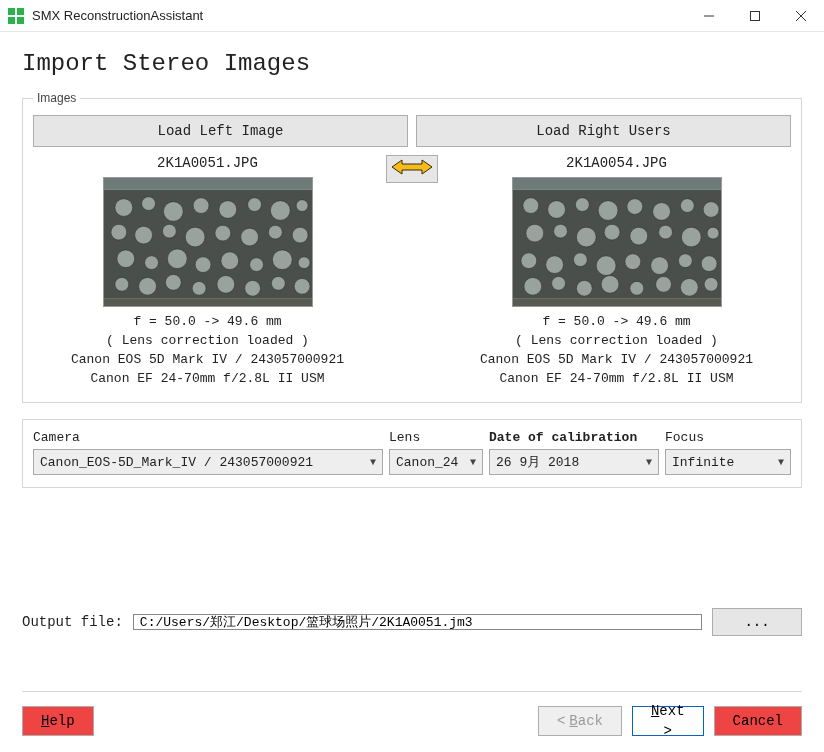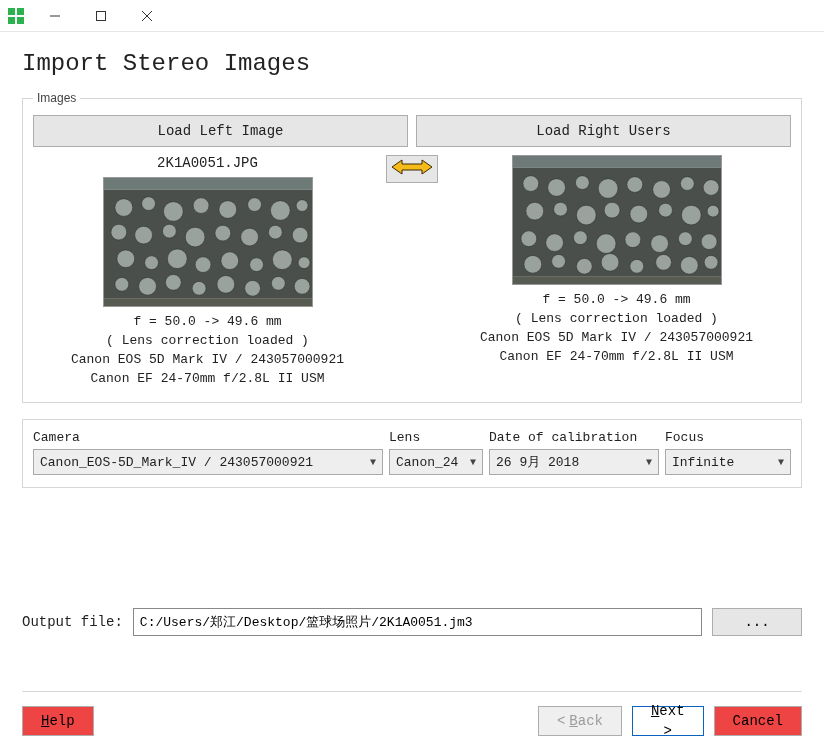--- a/index.html
+++ b/index.html
@@ -156,21 +156,21 @@
     gap: 10px;
     margin-top: 120px;
   }
   .output-label {
     font-family: "Courier New", monospace;
     font-size: 14px;
     white-space: nowrap;
   }
   .output-field {
     flex: 1;
-    height: 28px;
+    height: 16px;
     border: 1px solid #888;
     background: #fff;
     padding: 2px 6px;
     font-family: "Courier New", monospace;
     font-size: 13px;
   }
   .browse-btn {
     width: 90px; height: 28px;
     background: #e6e6e6;
     border: 1px solid #adadad;
@@ -207,37 +207,38 @@
     border: 1px solid #0a63bf;
     background: #fff;
     flex-direction: column;
   }
   .wiz-btn .accel { text-decoration: underline; }
   .footer .spacer { flex:1; }
   .footer .right-group { display:flex; gap:10px; }
 
   .lbl-camera { flex: 0 0 356px; }
   .lbl-lens   { flex: 0 0 100px; }
-  .lbl-date   { flex: 0 0 176px; }
+  .lbl-date   { flex: 0 0 176px; font-weight: bold; }
   .lbl-focus  { flex: 1; }
 </style>
 </head>
 <body>
 
 <div class="titlebar">
   <span class="app-icon">
     <svg viewBox="0 0 16 16" width="16" height="16">
       <rect x="0" y="0" width="7" height="7" fill="#2bb24d"></rect>
       <rect x="9" y="0" width="7" height="7" fill="#2bb24d"></rect>
       <rect x="0" y="9" width="7" height="7" fill="#2bb24d"></rect>
       <rect x="9" y="9" width="7" height="7" fill="#2bb24d"></rect>
       <rect x="7" y="0" width="2" height="16" fill="#fff"></rect>
       <rect x="0" y="7" width="16" height="2" fill="#fff"></rect>
     </svg>
   </span>
+  <span class="title-text">SMX ReconstructionAssistant</span>
   <div class="win-controls">
     <div class="win-btn">
       <svg width="10" height="10">
           <line x1="0" y1="5" x2="10" y2="5" stroke="#333" stroke-width="1"></line>
         </svg>
     </div>
     <div class="win-btn">
       <svg width="10" height="10">
           <rect x="0.5" y="0.5" width="9" height="9" fill="none" stroke="#333" stroke-width="1"></rect>
         </svg>
@@ -320,20 +321,21 @@
         <div class="swap-btn">
           <span>
             <svg width="40" height="18" viewBox="0 0 40 18">
               <polygon points="0,9 10,2 10,6 30,6 30,2 40,9 30,16 30,12 10,12 10,16" fill="#f5bb1a" stroke="#3a2a00" stroke-width="1"></polygon>
             </svg>
           </span>
         </div>
       </div>
 
       <div class="img-col">
+        <div class="filename">2K1A0054.JPG</div>
         <div class="thumb">
           <svg viewBox="0 0 210 130" preserveAspectRatio="none">
             <rect x="0" y="0" width="210" height="12" fill="#6d7a77"></rect>
             <rect x="0" y="12" width="210" height="110" fill="#4a4f4c"></rect>
             <rect x="0" y="122" width="210" height="8" fill="#575b52"></rect>
             <g fill="#9aa29d" stroke="#2f332f" stroke-width="0.6">
               <circle cx="18" cy="28" r="8"></circle>
                 <circle cx="44" cy="32" r="9"></circle>
                 <circle cx="70" cy="27" r="7"></circle>
               <circle cx="96" cy="33" r="10"></circle>

